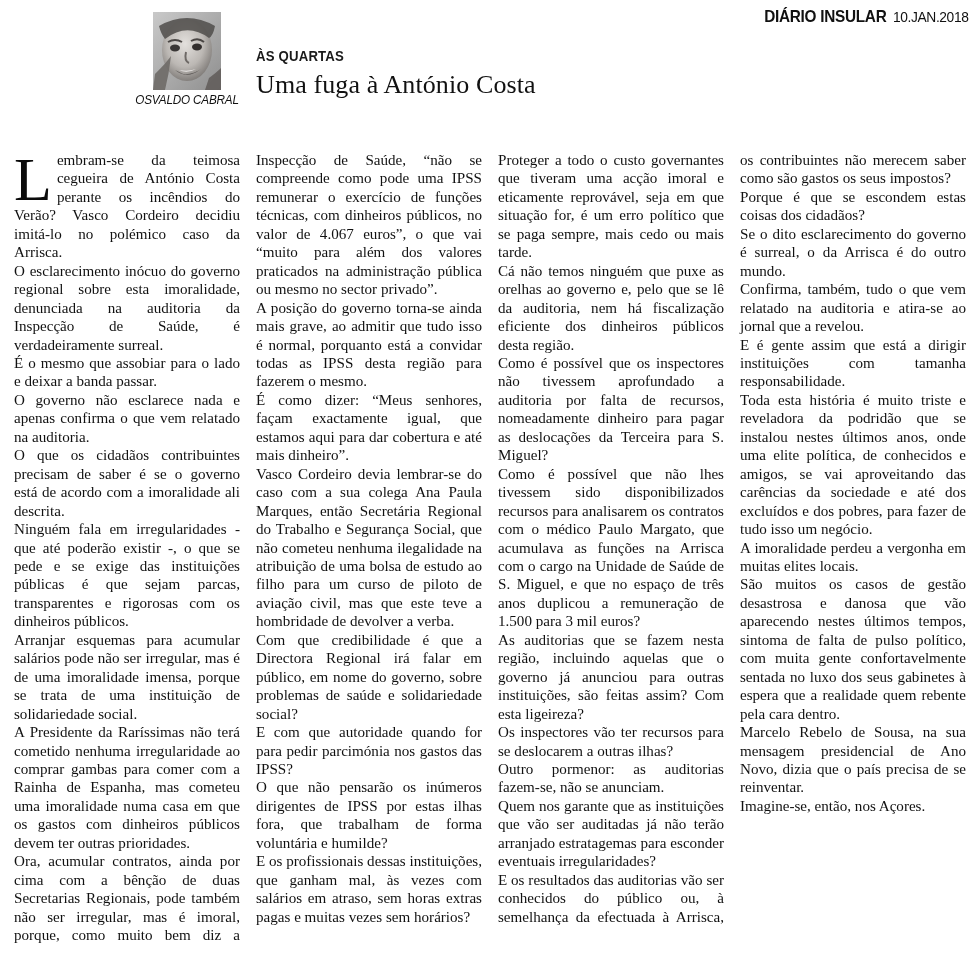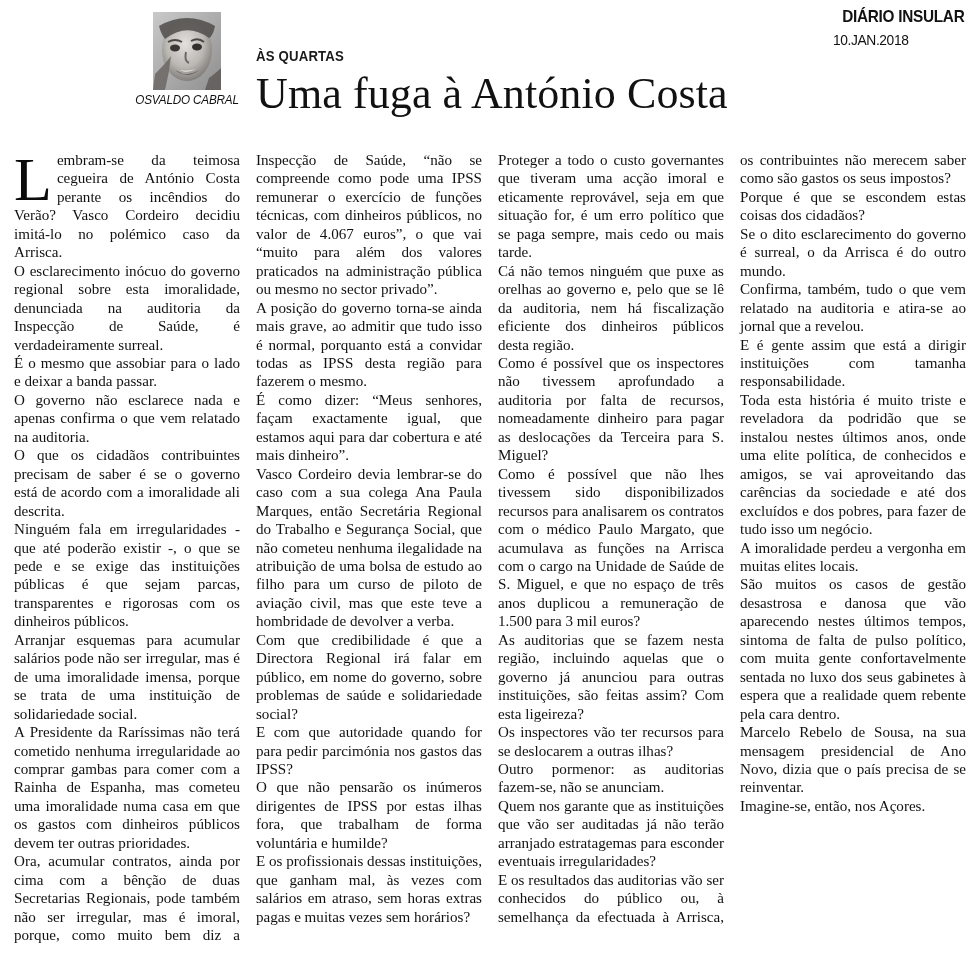--- a/index.html
+++ b/index.html
@@ -20,26 +20,25 @@
     position: relative;
     width: 980px;
     height: 960px;
     box-sizing: border-box;
   }
 
   
   .masthead {
     position: absolute;
     top: 7px;
-    right: 16px;
+    right: 8px;
     display: flex;
     align-items: baseline;
     gap: 6px;
     white-space: nowrap;
-    flex-direction: column;
   }
   .masthead-name {
     font-family: "Liberation Sans", "DejaVu Sans", sans-serif;
     font-weight: 700;
     font-size: 16.5px;
     letter-spacing: -0.3px;
     color: #111111;
     transform: scaleX(0.93);
     transform-origin: right bottom;
   }
@@ -95,21 +94,21 @@
     letter-spacing: 0.2px;
     color: #1a1a1a;
     transform: scaleX(0.88);
     transform-origin: left center;
     line-height: 1.1;
   }
   .headline {
     margin-top: 6px;
     font-family: "Liberation Serif", "DejaVu Serif", serif;
     font-weight: 400;
-    font-size: 44px;
+    font-size: 26px;
     line-height: 1.06;
     letter-spacing: 0.1px;
     color: #111111;
   }
 
   
   .body-area {
     position: absolute;
     left: 14px;
     top: 151px;

